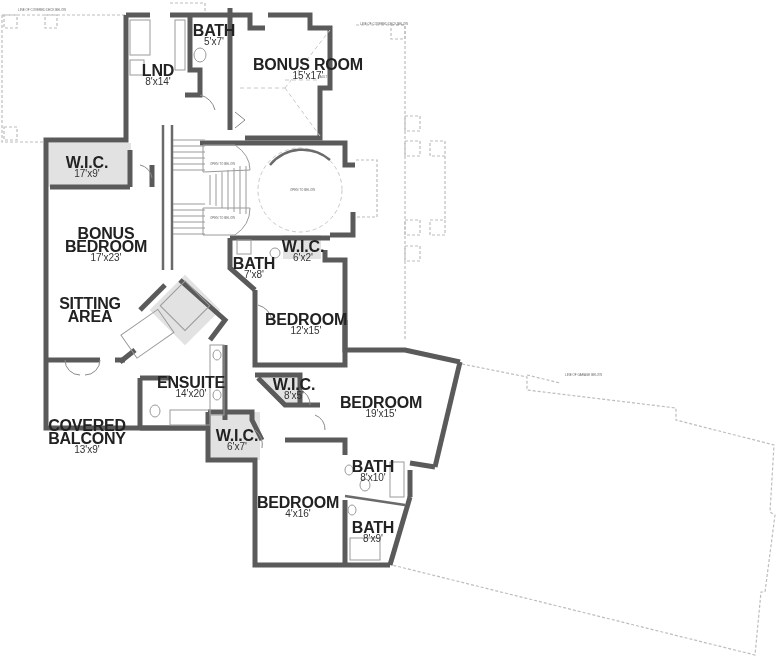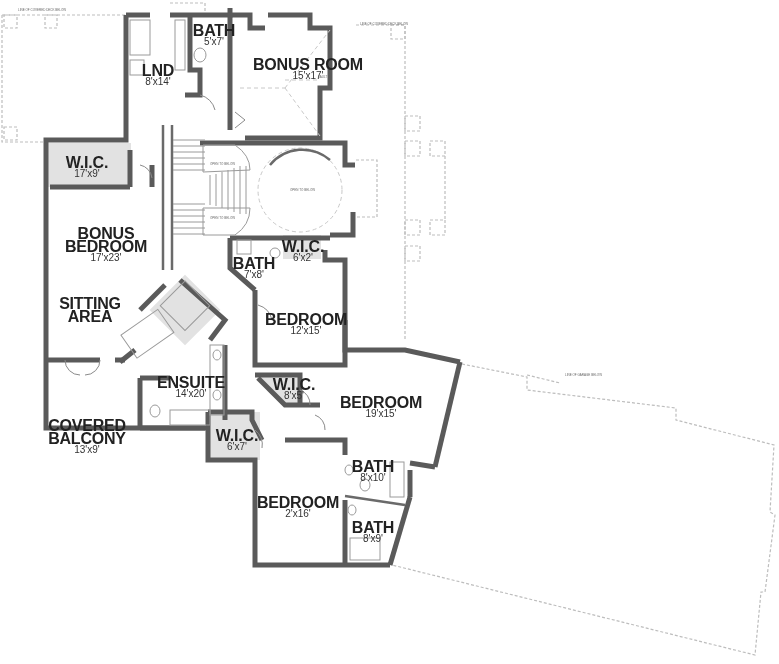--- a/index.html
+++ b/index.html
@@ -224,21 +224,21 @@
 <div class="lbl" style="left:381px;top:396px;">
   <span class="n">BEDROOM</span>
   <span class="d">19'x15'</span>
 </div>
 <div class="lbl" style="left:237px;top:429px;">
   <span class="n">W.I.C.</span>
   <span class="d">6'x7'</span>
 </div>
 <div class="lbl" style="left:298px;top:496px;">
   <span class="n">BEDROOM</span>
-  <span class="d">2'x16'</span>
+  <span class="d">4'x16'</span>
 </div>
 <div class="lbl" style="left:373px;top:460px;">
   <span class="n">BATH</span>
   <span class="d">8'x10'</span>
 </div>
 <div class="lbl" style="left:373px;top:521px;">
   <span class="n">BATH</span>
   <span class="d">8'x9'</span>
 </div>
 

